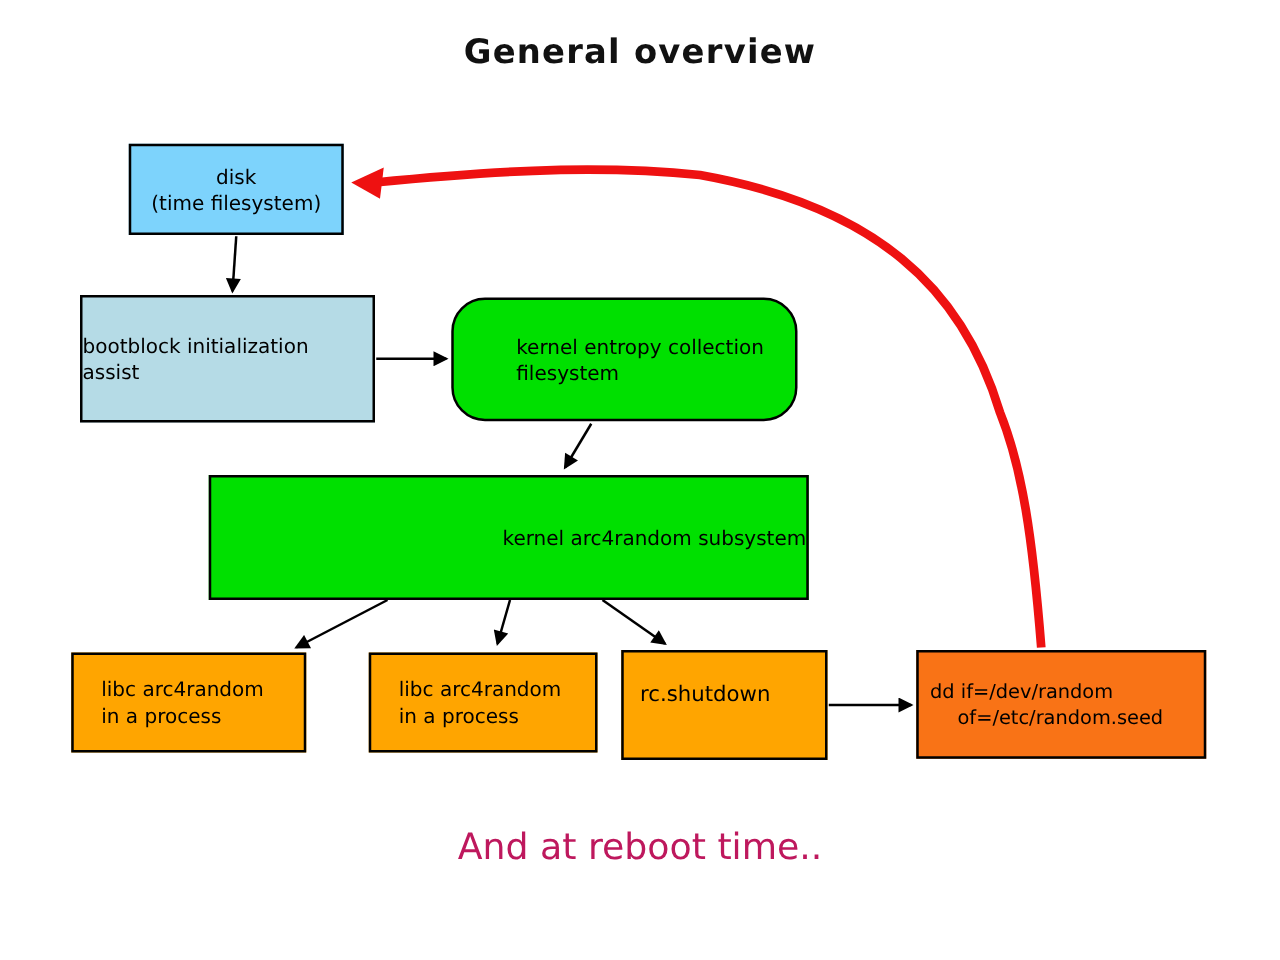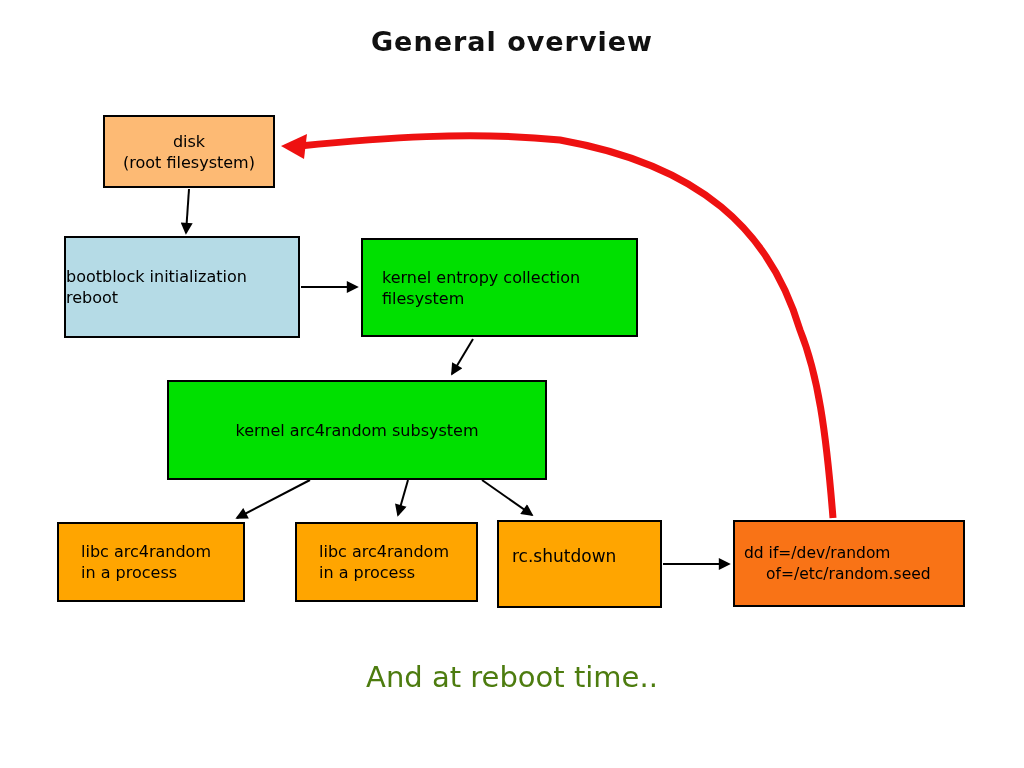--- a/index.html
+++ b/index.html
@@ -23,22 +23,22 @@
   .node{
     position:absolute;z-index:2;
     border:2px solid #000;box-sizing:border-box;
     display:flex;flex-direction:column;justify-content:center;
     font-size:16px;line-height:21px;color:#000;
     white-space:nowrap;
   }
   .node span{display:block;}
   #node-disk{left:103px;top:115px;width:172px;height:73px;text-align:center;}
   #node-bootblock{left:64px;top:236px;width:236px;height:102px;}
-  #node-entropy{left:361px;top:238px;width:277px;height:99px;padding-left:19px;}
-  #node-arc4{left:167px;top:380px;width:380px;height:100px;text-align:center;}
+  #node-entropy{left:361px;top:238px;width:277px;height:99px;padding-left:50px;border-radius:27px;}
+  #node-arc4{left:167px;top:380px;width:480px;height:100px;text-align:center;align-items:flex-end;}
   #node-libc1{left:57px;top:522px;width:188px;height:80px;padding-left:22px;}
   #node-libc2{left:295px;top:522px;width:183px;height:80px;padding-left:22px;}
   #node-rcshutdown{left:497px;top:520px;width:165px;height:88px;justify-content:flex-start;padding:24px 0 0 13px;font-size:17px;}
   #node-dd{left:733px;top:520px;width:232px;height:87px;padding-left:9px;font-size:15.5px;}
   #node-dd .indent{padding-left:22px;}
   .blk{stroke:#000;stroke-width:2;fill:none;}
   .redline{fill:none;stroke-width:7;stroke-linecap:butt;}
 </style>
 </head>
 <body>
@@ -59,28 +59,28 @@
     <path class="blk" marker-end="url(#ah)" d="M473,339 L452,374"></path>
     <path class="blk" marker-end="url(#ah)" d="M310,480 L237,518"></path>
     <path class="blk" marker-end="url(#ah)" d="M408,480 L398,515"></path>
     <path class="blk" marker-end="url(#ah)" d="M482,480 L532,515"></path>
     <path class="blk" marker-end="url(#ah)" d="M663,564 L729,564"></path>
 
     <path class="redline" d="M833,518 C826,430 818,375 800,330 C770,230 700,165 560,140 C470,131 380,138 300,146" style="stroke: rgb(238, 17, 17);"></path>
     <polygon points="281,146 307,134 304,159" style="fill: rgb(238, 17, 17);"></polygon>
   </svg>
 
-  <div class="node" id="node-disk" style="background-color: #fdba74;">
+  <div class="node" id="node-disk" style="background-color: #7dd3fc;">
     <span>disk</span>
-    <span>(root filesystem)</span>
+    <span>(time filesystem)</span>
   </div>
 
   <div class="node" id="node-bootblock" style="background-color: rgb(181, 219, 230);">
     <span>bootblock initialization</span>
-    <span>reboot</span>
+    <span>assist</span>
   </div>
 
   <div class="node" id="node-entropy" style="background-color: rgb(0, 224, 0);">
     <span>kernel entropy collection</span>
     <span>filesystem</span>
   </div>
 
   <div class="node" id="node-arc4" style="background-color: rgb(0, 224, 0);">
     <span>kernel arc4random subsystem</span>
   </div>
@@ -97,15 +97,15 @@
 
   <div class="node" id="node-rcshutdown" style="background-color: rgb(255, 165, 0);">
     <span>rc.shutdown</span>
   </div>
 
   <div class="node" id="node-dd" style="background-color: #f97316;">
     <span>dd if=/dev/random</span>
     <span class="indent">of=/etc/random.seed</span>
   </div>
 
-  <div id="footer" style="color: #4d7c0f;">And at reboot time..</div>
+  <div id="footer" style="color: #be185d;">And at reboot time..</div>
 
 </div>
 
 </body></html>

